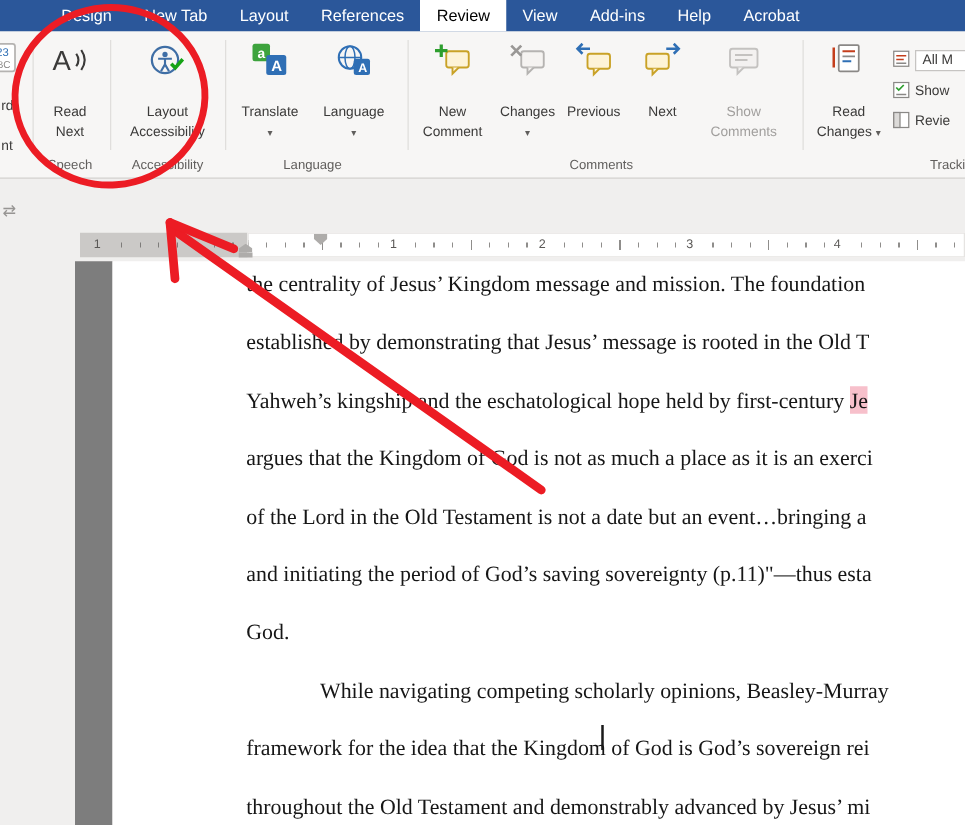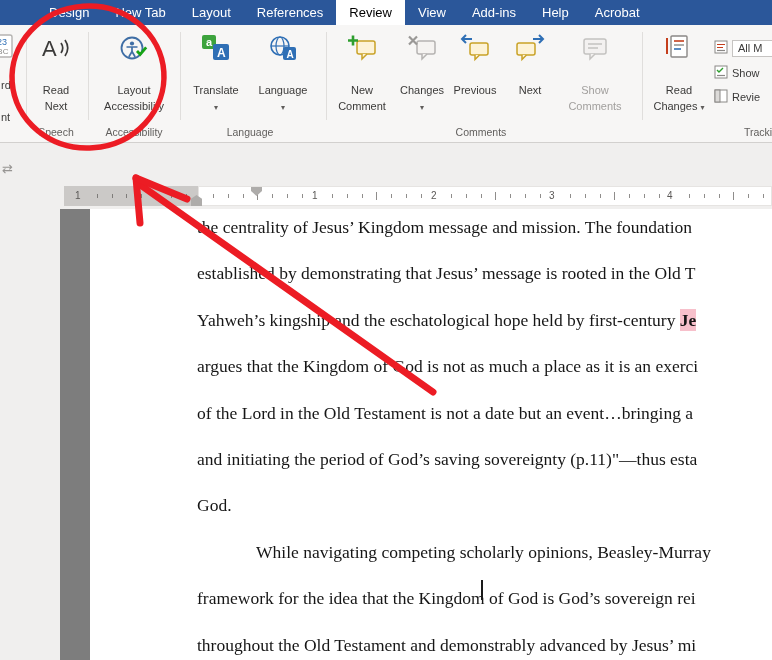--- a/index.html
+++ b/index.html
@@ -278,21 +278,21 @@
   </div>
   <div class="mk mk-fli"></div>
   <div class="mk mk-hang"></div>
   <div class="mk mk-box"></div>
 
   <div class="docgray"></div>
   <div class="page"></div>
   <div class="doctext">
     <div class="dline">the centrality of Jesus’ Kingdom message and mission. The foundation</div>
     <div class="dline">established by demonstrating that Jesus’ message is rooted in the Old T</div>
-    <div class="dline"><span>Yahweh’s kingship and the eschatological hope held by first-century </span><span class="hl" style="background-color: rgb(247, 192, 203); font-weight: bold;">Je</span></div>
+    <div class="dline"><span>Yahweh’s kingship and the eschatological hope held by first-century </span><span class="hl" style="background-color: rgb(247, 192, 203);">Je</span></div>
     <div class="dline">argues that the Kingdom of God is not as much a place as it is an exerci</div>
     <div class="dline">of the Lord in the Old Testament is not a date but an event…bringing a</div>
     <div class="dline">and initiating the period of God’s saving sovereignty (p.11)"—thus esta</div>
     <div class="dline">God.</div>
     <div class="dline ind">While navigating competing scholarly opinions, Beasley-Murray</div>
     <div class="dline">framework for the idea that the Kingdom of God is God’s sovereign rei</div>
     <div class="dline">throughout the Old Testament and demonstrably advanced by Jesus’ mi</div>
   </div>
   <div class="textcaret"></div>
 

